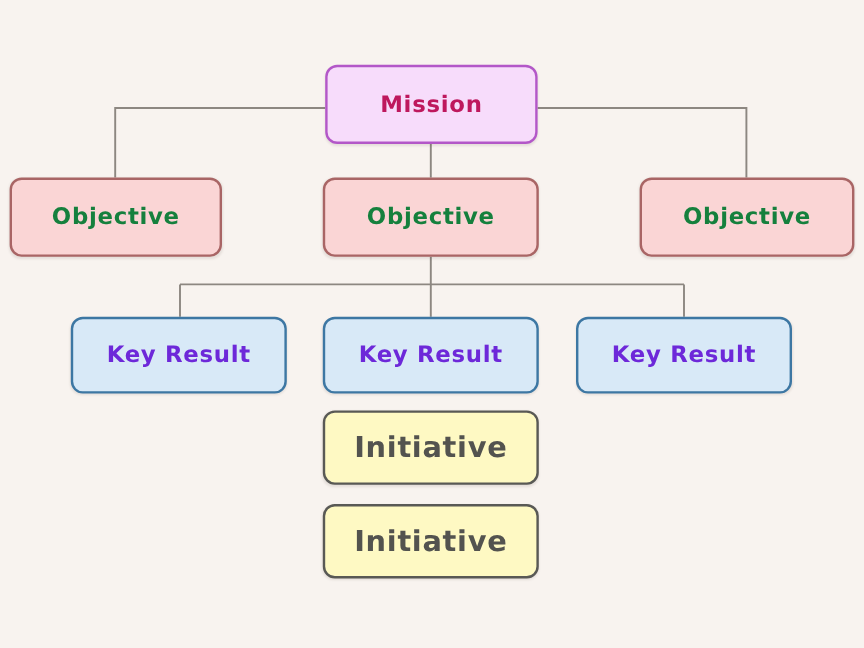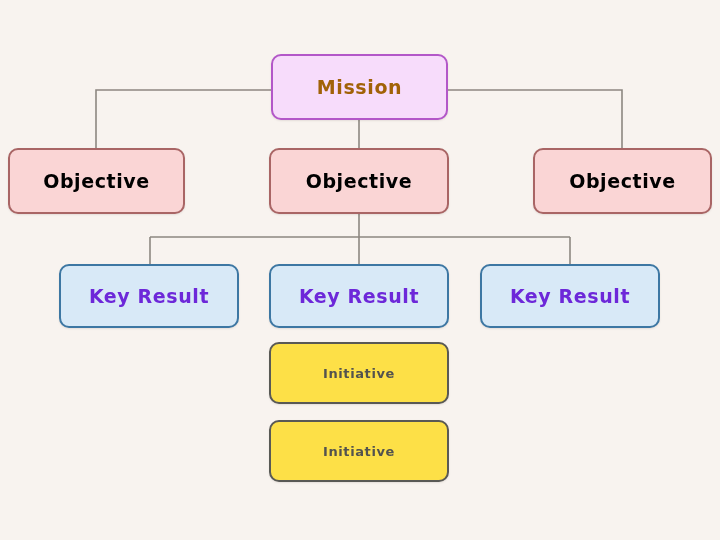--- a/index.html
+++ b/index.html
@@ -36,40 +36,40 @@
     border-width: 2.5px;
     font-weight: bold;
     letter-spacing: 0.6px;
     text-align: center;
     z-index: 2;
     box-shadow: 0 1px 2px rgba(60,40,30,0.10);
   }
   .node-mission {
     background: #f7dcfb;
     border-color: #b357c8;
-    color: #a16207;
+    color: #be185d;
     font-size: 19px;
   }
   .node-objective {
     background: #fad5d5;
     border-color: #a96565;
-    color: #000000;
+    color: #15803d;
     font-size: 19px;
   }
   .node-keyresult {
     background: #d8e9f7;
     border-color: #3d77a3;
     color: #6d28d9;
     font-size: 19px;
   }
   .node-initiative {
-    background: #fde047;
+    background: #fef9c3;
     border-color: #595955;
     color: #53534f;
-    font-size: 13px;
+    font-size: 24px;
   }
 </style>
 </head>
 <body>
 
 <div id="canvas">
 
   <svg id="connectors" viewBox="0 0 720 540" xmlns="http://www.w3.org/2000/svg">
     <g fill="none" stroke="#8d8781" stroke-width="1.6" stroke-linecap="butt">
 

